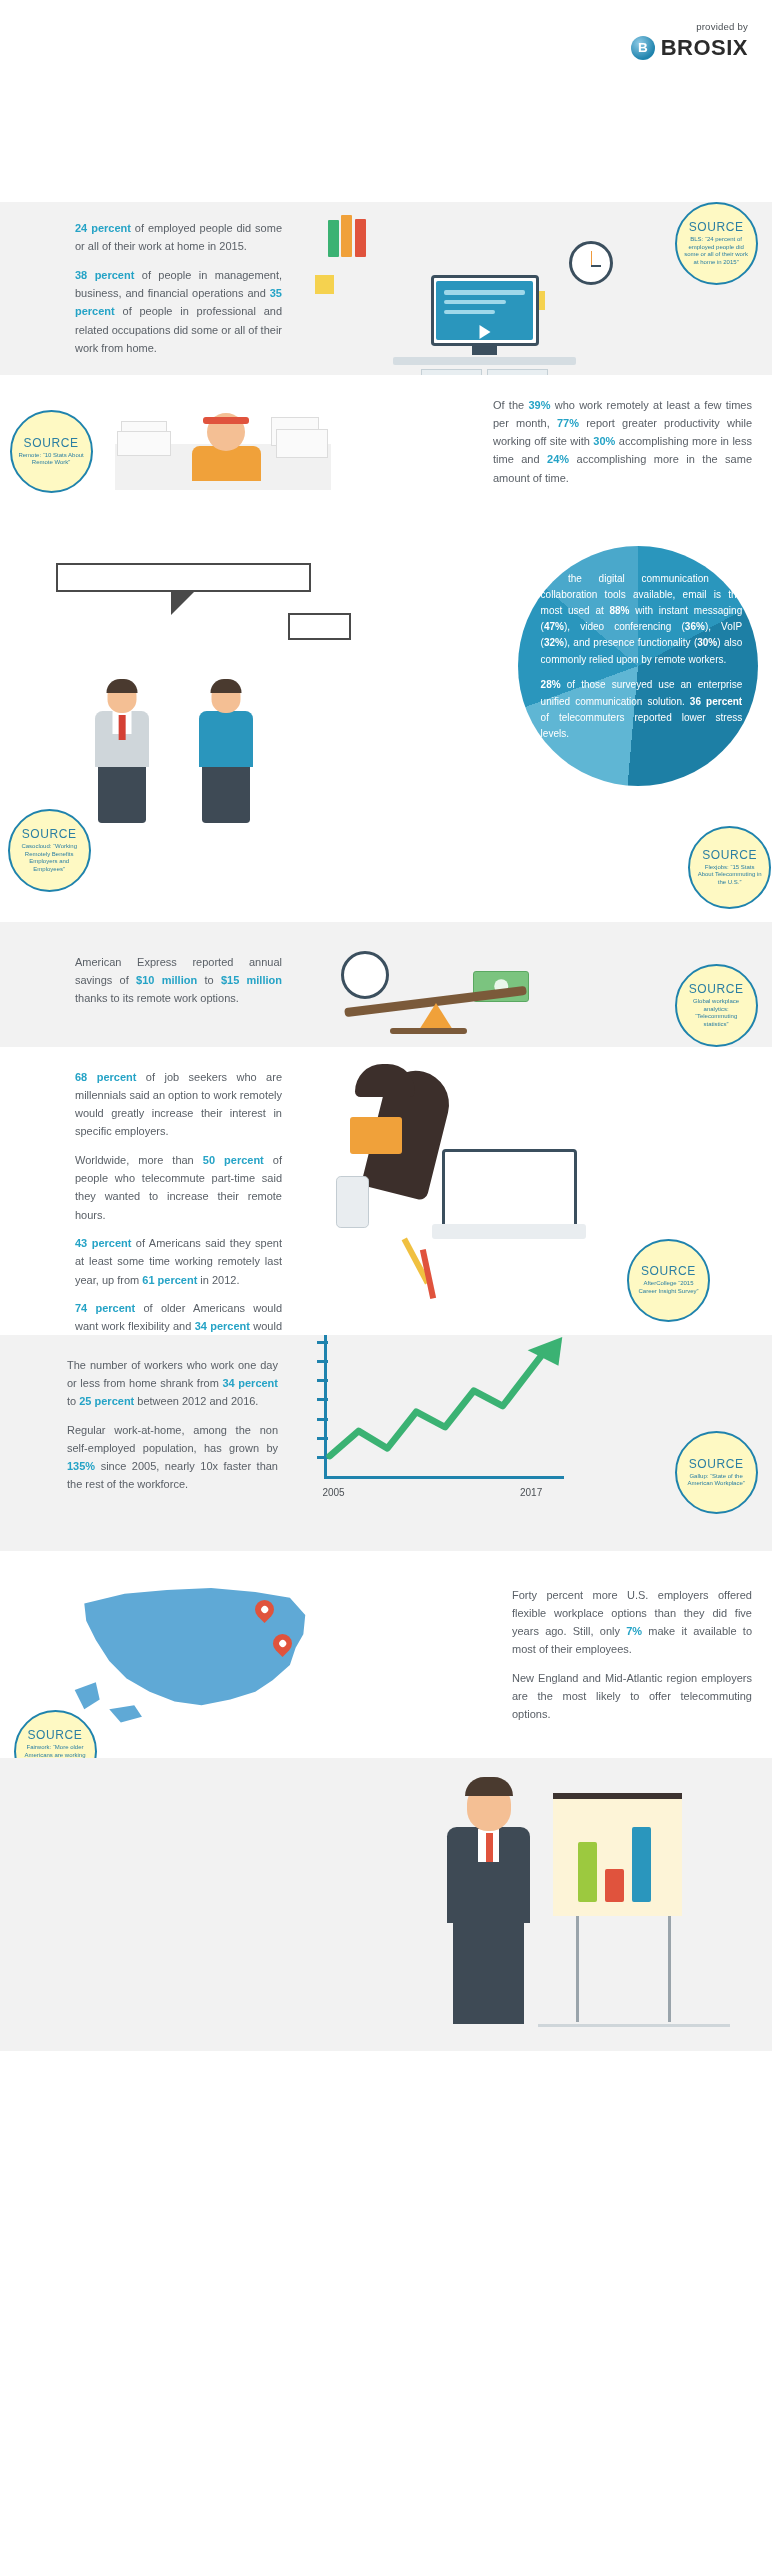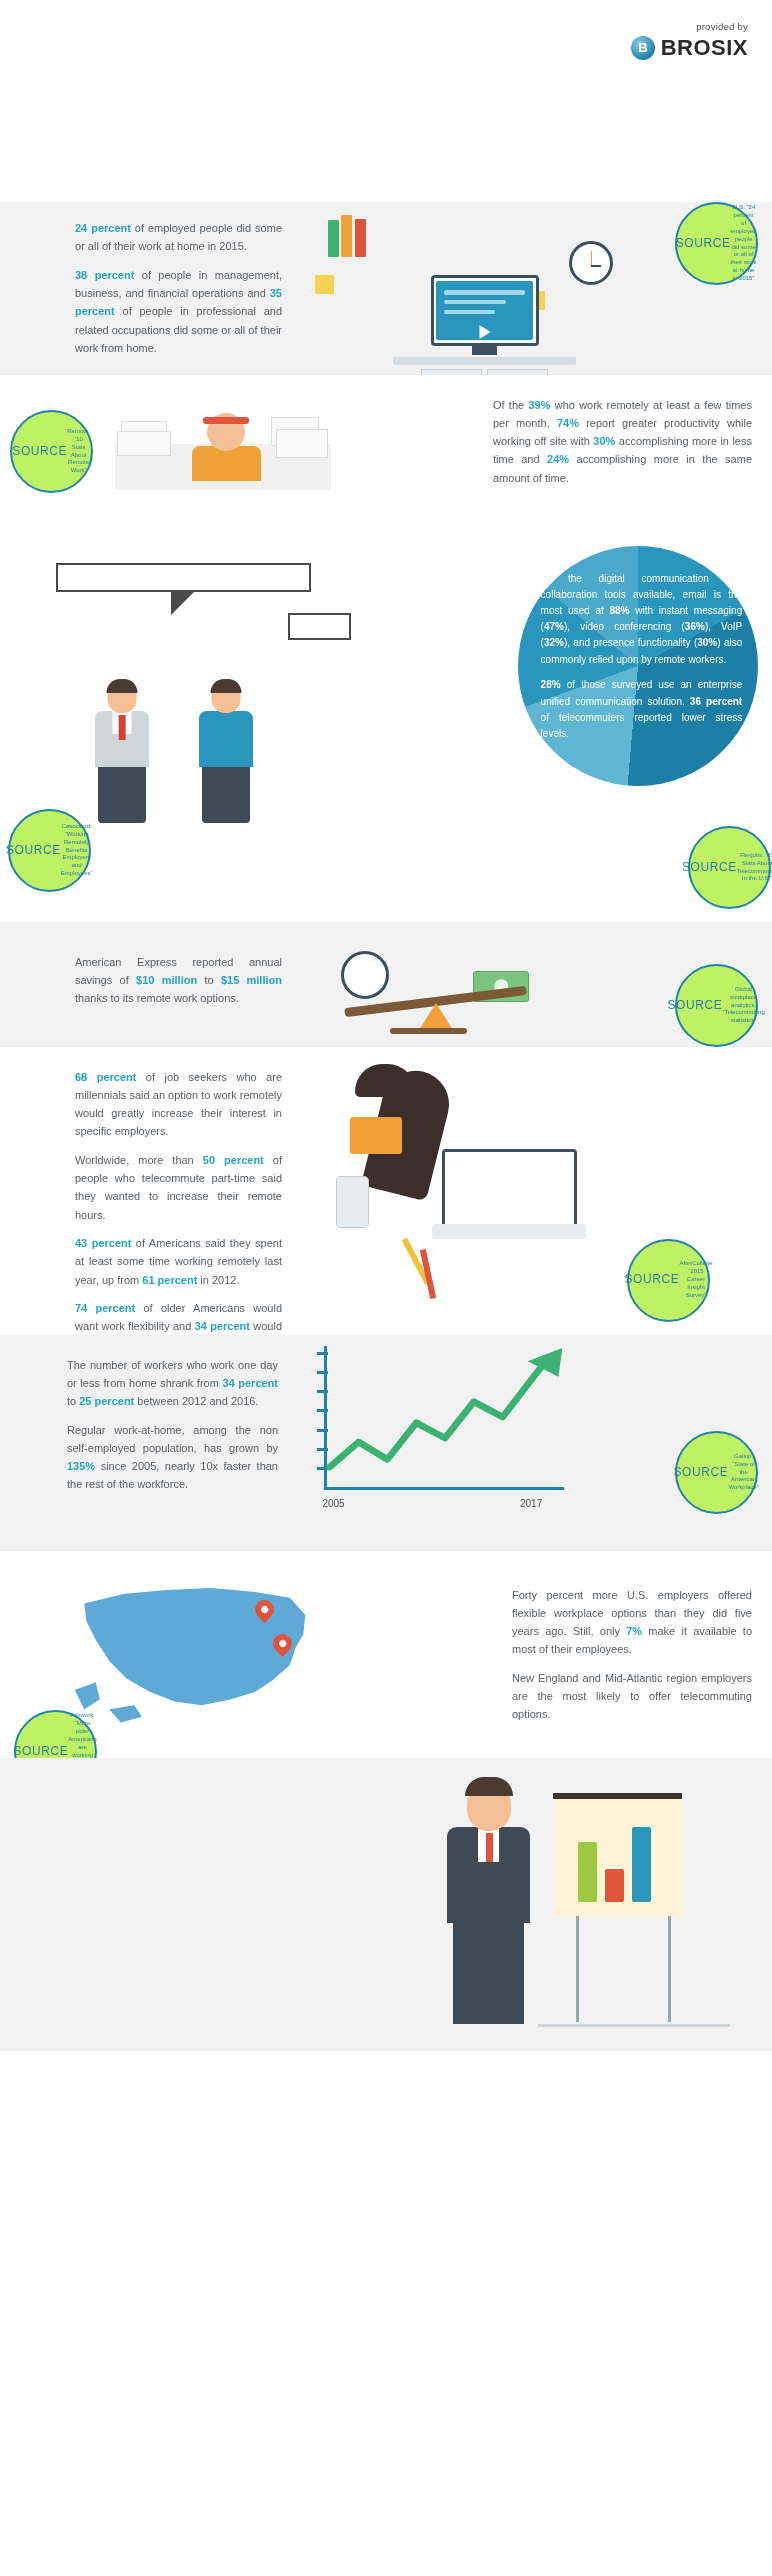--- a/index.html
+++ b/index.html
@@ -44,22 +44,22 @@
 
   
   .txt { font-size: 11px; line-height: 1.65; text-align: justify; color: #5a6067; }
   .txt p + p { margin-top: 10.6px; }
   .hl { color: #25a3c6; font-weight: 700; }
 
   
   .source {
     width: 83px; height: 83px; border-radius: 50%;
     border: 2.9px solid #1f83ad;
-    background: #bef264;
-    display: flex; flex-direction: row;
+    background: #fef9c3;
+    display: flex; flex-direction: column;
     align-items: center; justify-content: center;
     text-align: center; padding: 5.8px 6.7px;
     position: absolute;
   }
   .source .s-title { font-size: 12px; letter-spacing: 0.6px; color: #2b7fa3; margin-bottom: 1.9px; font-weight:400;}
   .source .s-body { font-size: 6px; line-height: 1.32; color: #2b7fa3; }
 
   
   .sec1 { height: 173px; }
   .sec1 .copy { position: absolute; left: 75px; top: 17.3px; width: 207px; }
@@ -158,21 +158,21 @@
   .leg-shape { position:absolute; left:58px; top:9.6px; width:67px;height:125px;background:#3c2f2b;border-radius:38px 38px 9.6px 9.6px; transform:rotate(14deg);}
   .foot { position:absolute; left:38px; top:3.8px; width:60px;height:33px;background:#3c2f2b;border-radius:29px 29px 5.8px 5.8px;}
   .pencil { position:absolute; width:5.8px; height:50px; background:#f0c040; }
   .envelope { position:absolute; left:33px; top:56px; width:52px;height:37px;background:#f0a13a;border-radius:2.9px;}
   .phone { position:absolute; left:19px; top:115px; width:33px;height:52px;background:#e9edf0;border:1.9px solid #c3ccd2;border-radius:4.8px;}
 
   
   .sec6 { height: 216px; }
   .sec6 .copy { position:absolute; left:67px; top:21px; width:211px;}
   .sec6 .source { right:15.4px; top:96px; }
-  .chart { position:absolute; left:307px; top:11px; width:279px; height:183px;}
+  .chart { position:absolute; left:307px; top:0; width:279px; height:183px;}
   .axis-v { position:absolute; left:17.3px; top:0; width:2.9px; height:144px; background:#1f83ad;}
   .axis-h { position:absolute; left:17.3px; top:141px; width:240px; height:2.9px; background:#1f83ad;}
   .tick { position:absolute; left:9.6px; width:11.5px; height:2.9px; background:#1f83ad;}
   .xlabel { position:absolute; top:152px; font-size:10px; color:#4b5055; }
   .arrow-line { position:absolute; left:17.3px; top:0; width:245px; height:144px; }
 
   
   .sec7 { height: 207px; }
   .sec7 .copy { position:absolute; right:21px; top:35px; width:240px;}
   .sec7 .source { left:13.5px; bottom:-35px; }
@@ -272,21 +272,21 @@
         <div class="paperstack" style="left:1.9px;top:-13.5px;width:54px;height:25px"></div>
         <div class="paperstack" style="left:156px;top:-27px;width:48px;height:29px"></div>
         <div class="paperstack" style="left:161px;top:-15.4px;width:52px;height:29px"></div>
       </div>
       <div class="worker-body"></div>
       <div class="worker-head"></div>
       <div class="band-red"></div>
     </div>
 
     <div class="copy txt">
-      <p>Of the <b style="color:#25a3c6">39%</b> who work remotely at least a few times per month, <b style="color:#25a3c6">74%</b> report greater productivity while working off site with <b style="color:#25a3c6">30%</b> accomplishing more in less time and <b style="color:#25a3c6">24%</b> accomplishing more in the same amount of time.</p>
+      <p>Of the <b style="color:#25a3c6">39%</b> who work remotely at least a few times per month, <b style="color:#25a3c6">77%</b> report greater productivity while working off site with <b style="color:#25a3c6">30%</b> accomplishing more in less time and <b style="color:#25a3c6">24%</b> accomplishing more in the same amount of time.</p>
     </div>
   </div>
 
   <div class="band white sec3">
     <div class="bubble">
       <div class="tail"></div>
     </div>
     <div class="bubble2"></div>
 
     <div class="people">

